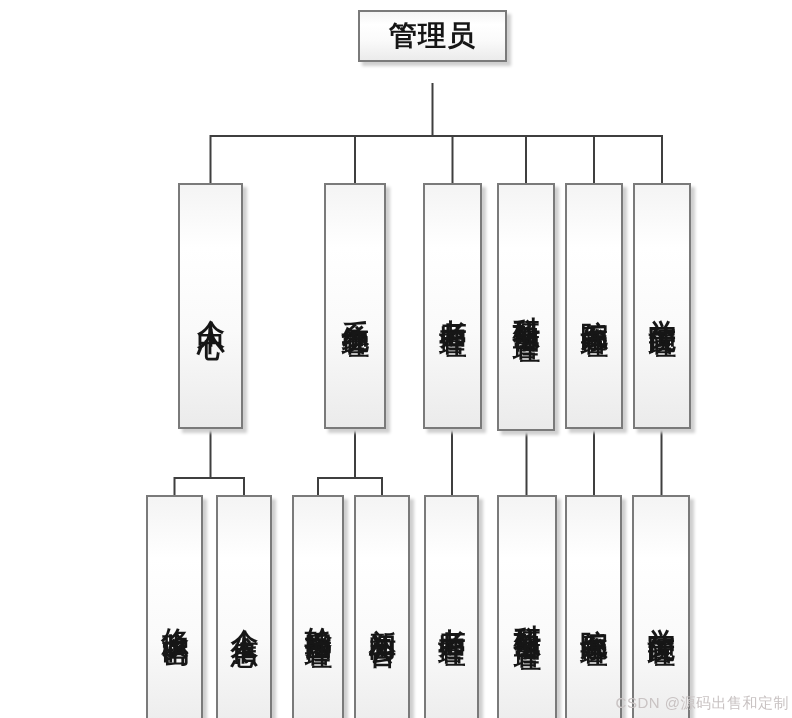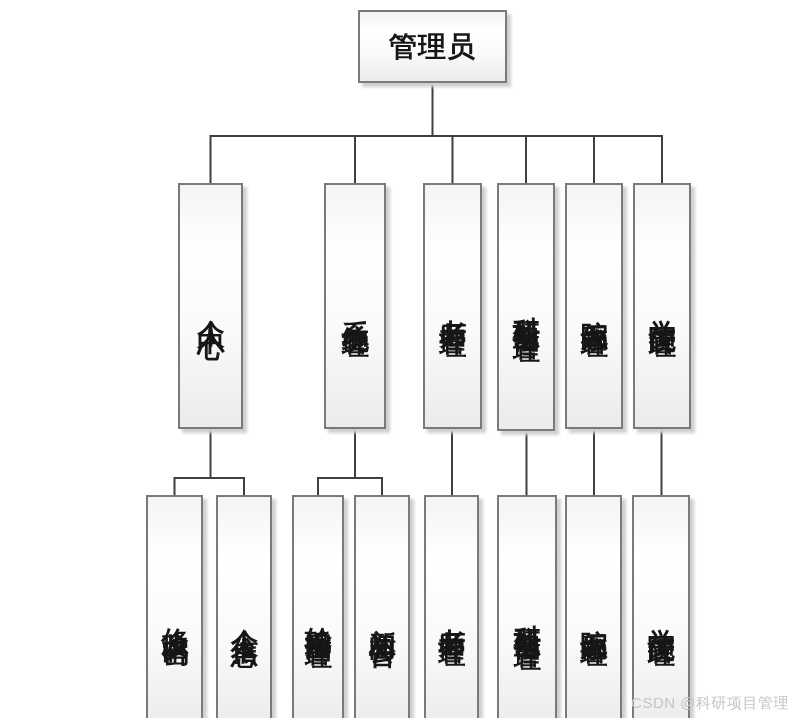--- a/index.html
+++ b/index.html
@@ -74,21 +74,21 @@
       <path d="M355 429 V478"></path>
       <path d="M318 495 V478 H382 V495"></path>
 
       <path d="M452 429 V495"></path>
       <path d="M526.5 429 V495"></path>
       <path d="M594 429 V495"></path>
       <path d="M661.5 429 V495"></path>
     </g>
   </svg>
 
-  <div class="node h" style="left:358px; top:10px; width:149px; height:73px;">
+  <div class="node h" style="left:358px; top:10px; width:149px; height:52px;">
     <span class="lbl">管理员</span>
   </div>
 
   <div class="node v" style="left:178px; top:183px; width:65px; height:246px;">
     <span class="lbl">个人中心</span>
   </div>
   <div class="node v" style="left:324px; top:183px; width:62px; height:246px;">
     <span class="lbl">系统管理</span>
   </div>
   <div class="node v" style="left:423px; top:183px; width:59px; height:246px;">
@@ -122,15 +122,15 @@
   <div class="node v" style="left:497px; top:495px; width:60px; height:240px;">
     <span class="lbl">科研项目管理</span>
   </div>
   <div class="node v" style="left:565px; top:495px; width:57px; height:240px;">
     <span class="lbl">院系管理</span>
   </div>
   <div class="node v" style="left:632px; top:495px; width:58px; height:240px;">
     <span class="lbl">学院管理</span>
   </div>
 
-  <div class="watermark">CSDN @科研项目管理</div>
+  <div class="watermark">CSDN @源码出售和定制</div>
 
 </div>
 
 </body></html>

